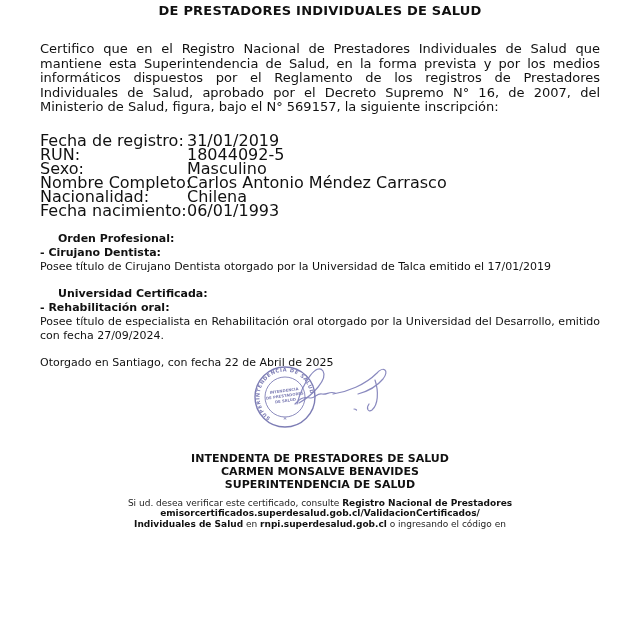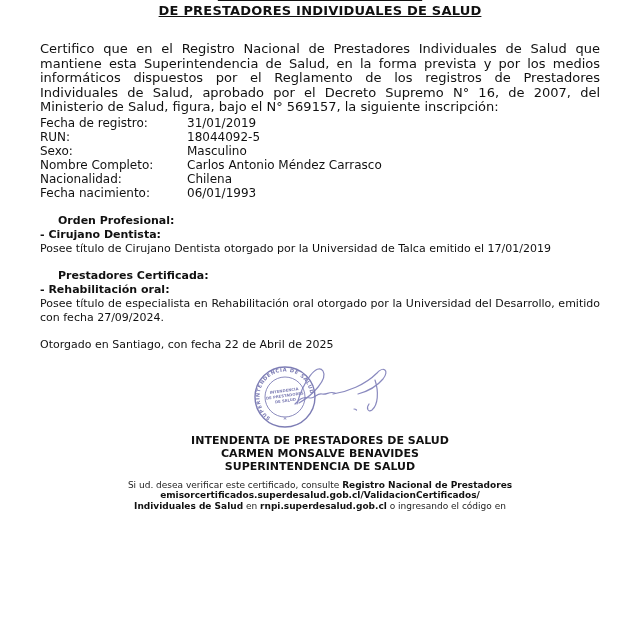--- a/index.html
+++ b/index.html
@@ -11,33 +11,32 @@
     color: #111111;
     position: relative;
   }
   .page { width: 640px; height: 640px; position: relative; }
   .content { padding: 0 40px; }
 
   
   .titles { margin-top: -13px; text-align: center; }
   .title-line {
     font-size: 13px; font-weight: bold; line-height: 16px;
-    text-decoration: underline;
     letter-spacing: 0.2px;
   }
 
   
   .intro {
     margin-top: 23px;
     font-size: 13px; line-height: 14.5px;
     text-align: justify;
   }
 
   
-  .fields { margin-top: 1px; font-size: 12px; line-height: 14px; }
+  .fields { margin-top: 19px; font-size: 16px; line-height: 14px; }
   .field-row { white-space: nowrap; }
   .field-label { display: inline-block; width: 147px; }
   .field-value { display: inline-block; }
 
   
   .sec-heading { margin-top: 14px; font-size: 11px; font-weight: bold; line-height: 14px; margin-left: 18px; }
   .sec-sub     { font-size: 11px; font-weight: bold; line-height: 14px; }
   .sec-body    { font-size: 11px; line-height: 14px; text-align: justify; }
   .sec2-heading { margin-top: 13px; }
 
@@ -89,21 +88,21 @@
       </div>
       <div class="field-row">
         <span class="field-label">Fecha nacimiento:</span><span class="field-value">06/01/1993</span>
       </div>
     </div>
 
     <div class="sec-heading">Orden Profesional:</div>
     <div class="sec-sub">- Cirujano Dentista:</div>
     <div class="sec-body">Posee título de Cirujano Dentista otorgado por la Universidad de Talca emitido el 17/01/2019</div>
 
-    <div class="sec-heading sec2-heading">Prestadores Certificada:</div>
+    <div class="sec-heading sec2-heading">Universidad Certificada:</div>
     <div class="sec-sub">- Rehabilitación oral:</div>
     <div class="sec-body">Posee título de especialista en Rehabilitación oral otorgado por la Universidad del Desarrollo, emitido con fecha 27/09/2024.</div>
 
     <div class="issued">Otorgado en Santiago, con fecha 22 de Abril de 2025</div>
 
     <div class="sig-spacer"></div>
 
     <div class="names">
       <div>INTENDENTA DE PRESTADORES DE SALUD</div>
       <div>CARMEN MONSALVE BENAVIDES</div>

